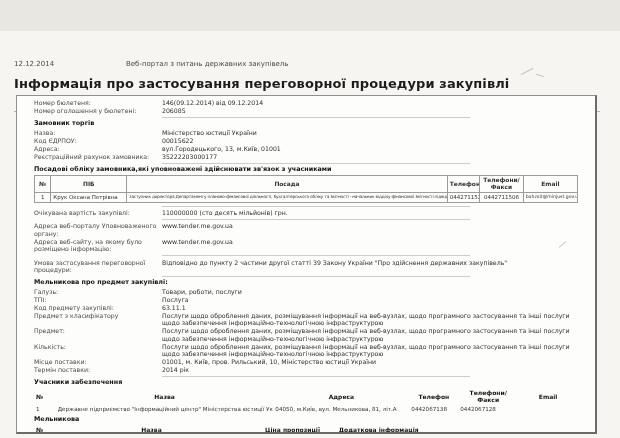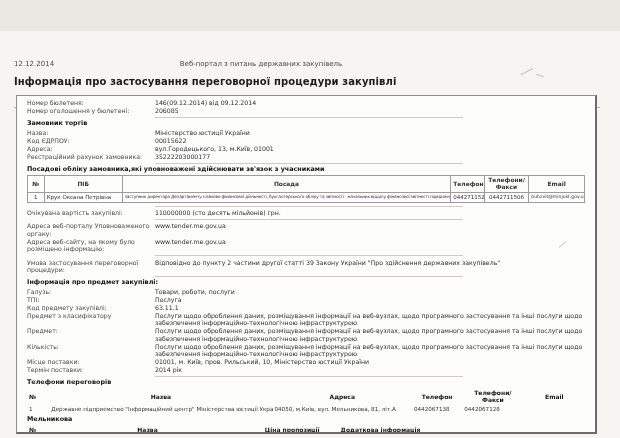--- a/index.html
+++ b/index.html
@@ -3,31 +3,31 @@
 <meta charset="utf-8">
 <style>
   html,body{margin:0;padding:0;background:#e9e7e2;}
   .page{
     width:620px;height:438px;position:relative;overflow:hidden;
     background:#f6f5f1;
     font-family:"DejaVu Sans",sans-serif;color:#3a3a3a;margin-top:31px;
   }
   .top-header{position:absolute;top:29px;left:14px;right:14px;height:10px;font-size:7px;color:#4a4a4a;}
   .hdr-date{position:absolute;left:0;top:0;}
-  .hdr-portal{position:absolute;left:112px;right:210px;top:0;text-align:center;}
+  .hdr-portal{position:absolute;left:112px;right:210px;top:0;text-align:left;}
   .doc-title{
     position:absolute;top:45px;left:14px;width:586px;
-    font-size:10px;font-weight:bold;color:#1c1c1c;letter-spacing:.1px;
+    font-size:13px;font-weight:bold;color:#1c1c1c;letter-spacing:.1px;
     border-bottom:1px solid #b9b6af;padding-bottom:20px;
   }
   .content-box{
     position:absolute;left:16px;top:64px;width:581px;height:339px;
     box-sizing:border-box;background:#fdfdfc;
     border:1px solid #8f8f8f;border-right:2px solid #6b6b6b;border-bottom:2px solid #6b6b6b;
-    padding:3px 10px;overflow:hidden;
+    padding:3px 17px;overflow:hidden;
   }
   .kv{display:flex;font-size:6.2px;line-height:7.4px;margin-bottom:.5px;}
   .kv-label{width:128px;flex:none;color:#4a4a4a;padding-right:4px;box-sizing:border-box;}
   .kv-value{flex:1;color:#2e2e2e;}
   .sep{border:0;border-top:1px solid #cfccc5;margin:2.5px 0 2.5px 128px;width:308px;height:0;}
   .sec-heading{font-size:6.4px;font-weight:bold;color:#121212;margin:2.5px 0 1.5px;line-height:7.4px;}
   table{border-collapse:collapse;table-layout:fixed;}
   .grid{width:100%;margin:1px 0 2px;}
   .grid th,.grid td{border:1px solid #9c9c9c;padding:1px 2px;color:#333;overflow:hidden;}
   .grid th{font-weight:bold;text-align:center;font-size:5.9px;line-height:7px;}
@@ -135,21 +135,21 @@
       <span class="kv-value">www.tender.me.gov.ua</span>
     </div>
     <div class="sep"></div>
 
     <div class="kv">
       <span class="kv-label">Умова застосування переговорної процедури:</span>
       <span class="kv-value">Відповідно до пункту 2 частини другої статті 39 Закону України "Про здійснення державних закупівель"</span>
     </div>
     <div class="sep"></div>
 
-    <div class="sec-heading">Інформація про предмет закупівлі:</div>
+    <div class="sec-heading">Мельникова про предмет закупівлі:</div>
     <div class="kv">
       <span class="kv-label">Галузь:</span>
       <span class="kv-value">Товари, роботи, послуги</span>
     </div>
     <div class="kv">
       <span class="kv-label">ТПІ:</span>
       <span class="kv-value">Послуга</span>
     </div>
     <div class="kv">
       <span class="kv-label">Код предмету закупівлі:</span>
@@ -170,21 +170,21 @@
     <div class="kv">
       <span class="kv-label">Місце поставки:</span>
       <span class="kv-value">01001, м. Київ, пров. Рильський, 10, Міністерство юстиції України</span>
     </div>
     <div class="kv">
       <span class="kv-label">Термін поставки:</span>
       <span class="kv-value">2014 рік</span>
     </div>
     <div class="sep"></div>
 
-    <div class="sec-heading">Телефони переговорів</div>
+    <div class="sec-heading">Учасники забезпечення</div>
     <table class="flat">
       <colgroup>
         <col style="width:4%">
           <col style="width:40%">
           <col style="width:25%">
         <col style="width:9%">
           <col style="width:11%">
           <col style="width:11%">
       </colgroup>
       <tbody>

